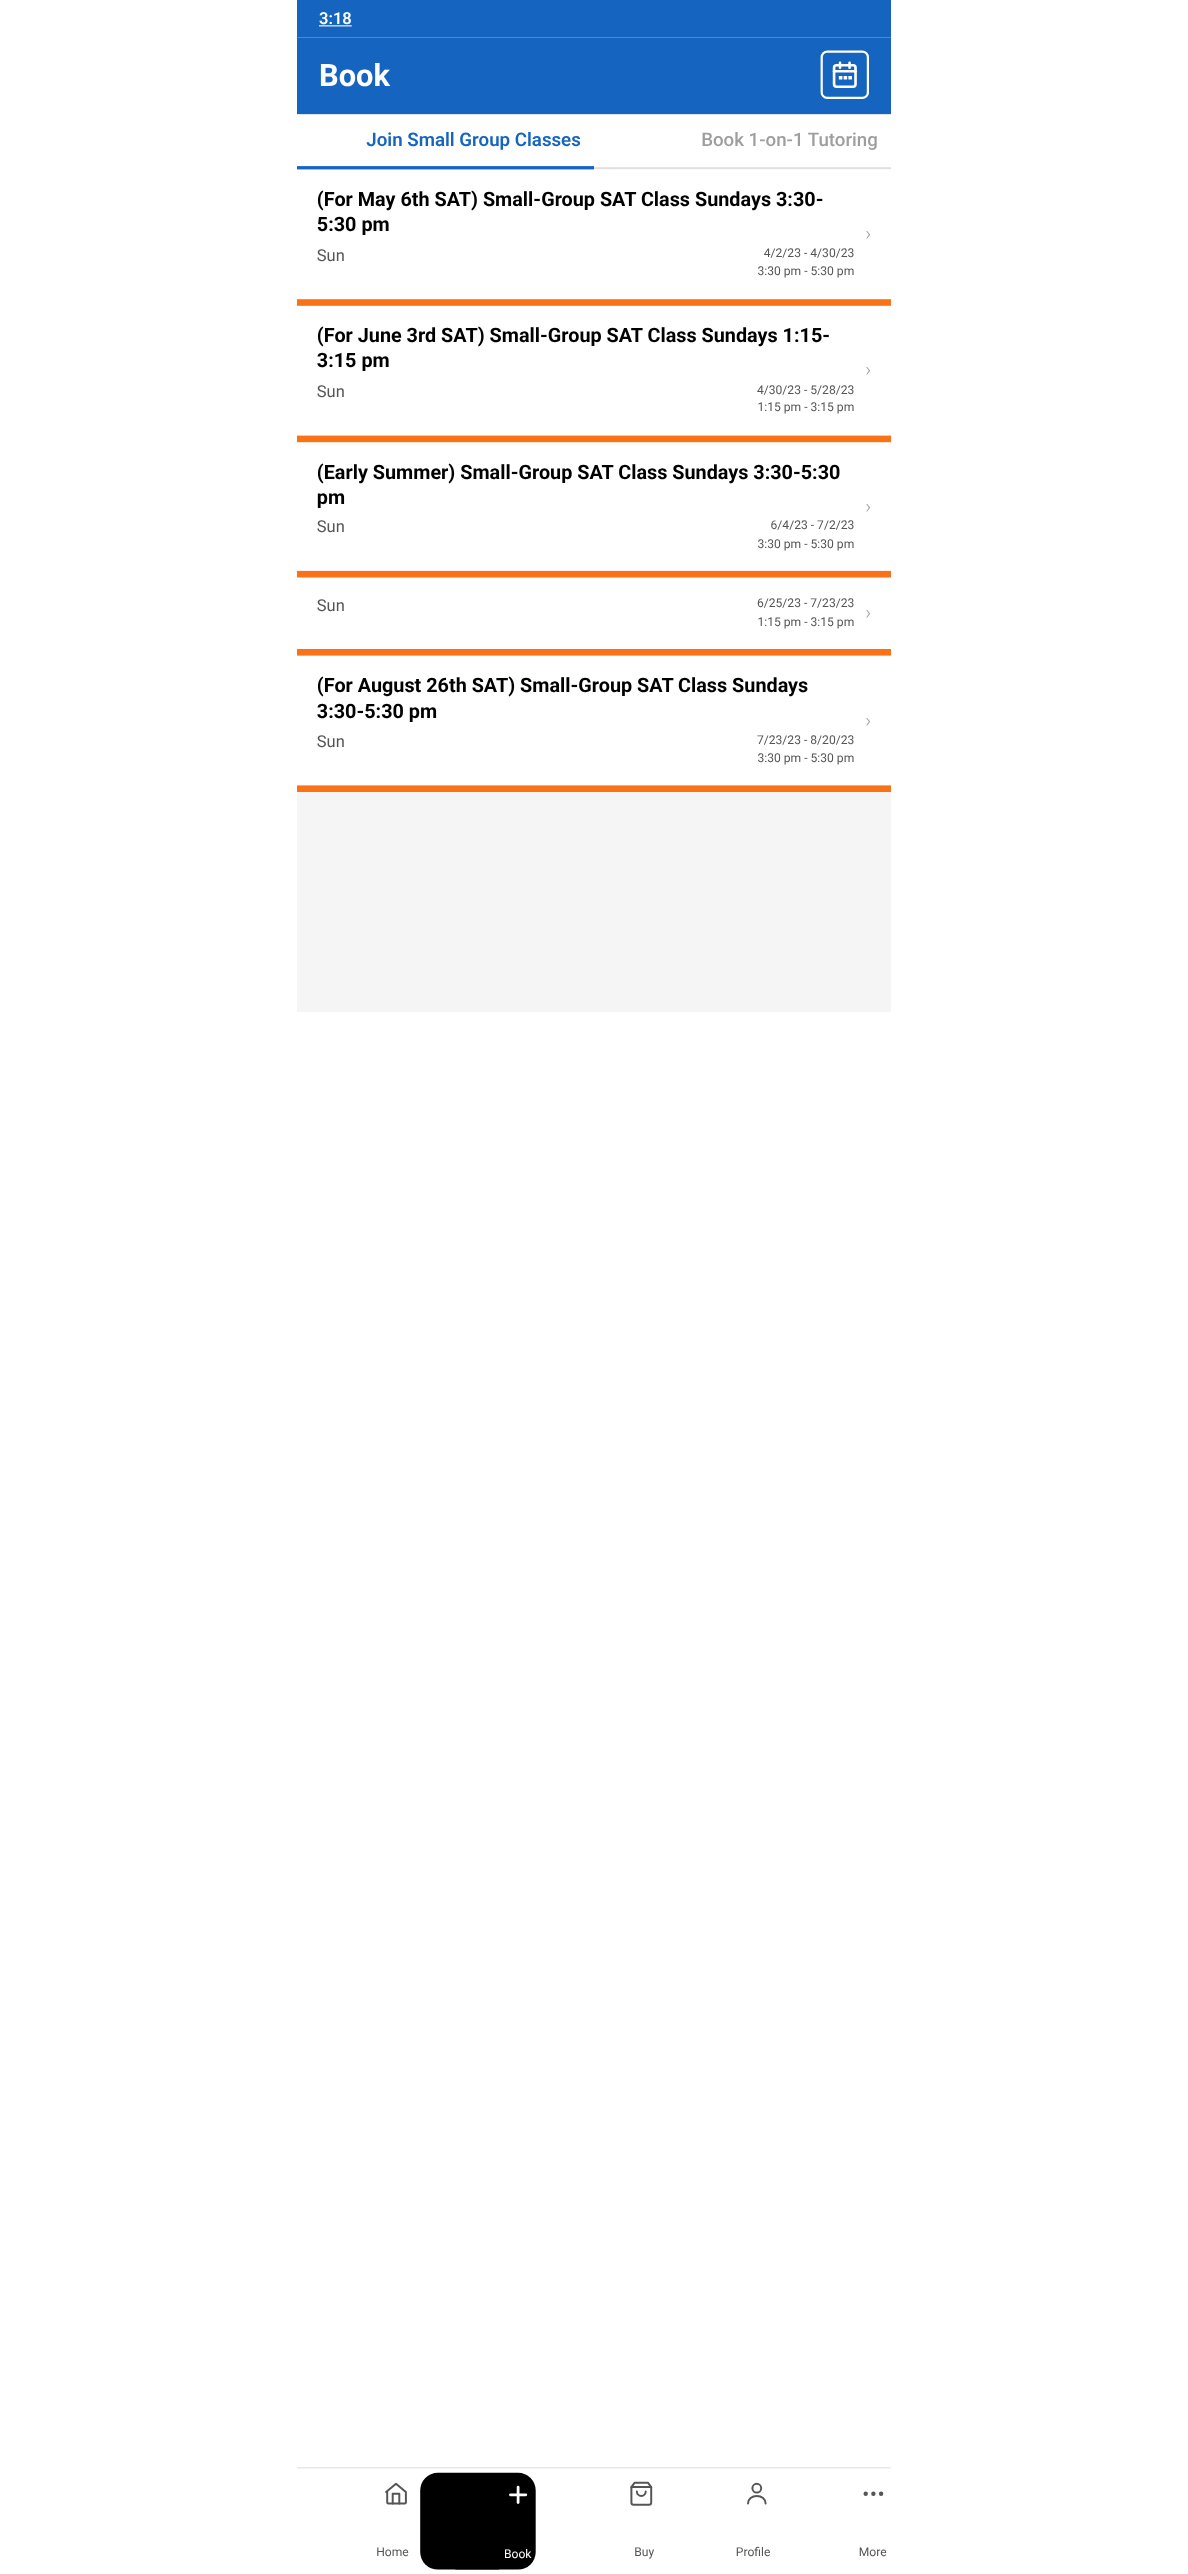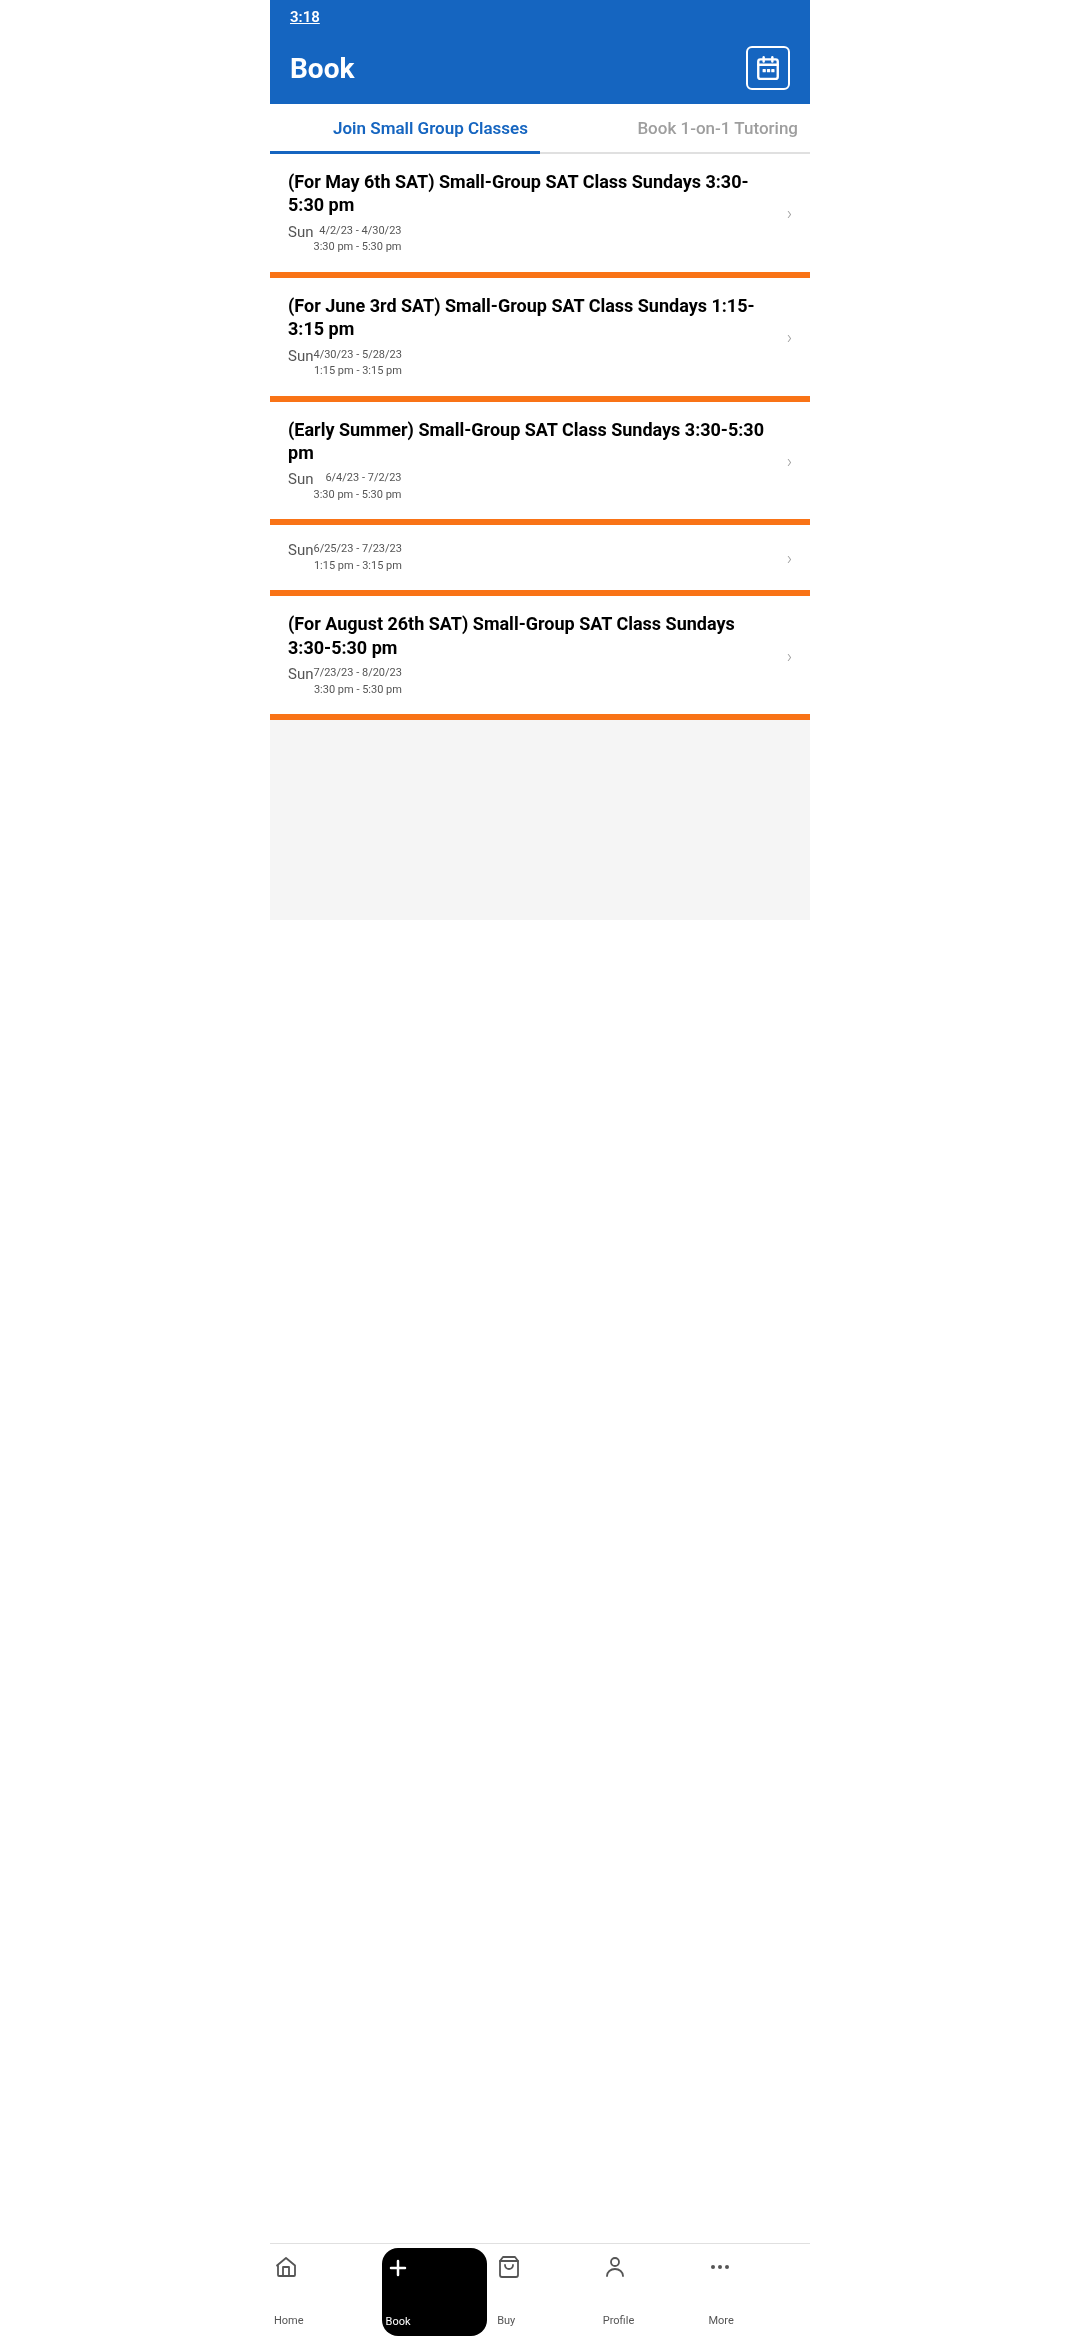--- a/index.html
+++ b/index.html
@@ -113,21 +113,21 @@
     .class-item-title {
       font-size: 18px;
       font-weight: 700;
       color: #000;
       line-height: 1.3;
       margin-bottom: 6px;
     }
 
     .class-item-meta {
       display: flex;
-      justify-content: flex-start;
+      justify-content: space-between;
       align-items: flex-start;
     }
 
     .class-item-day {
       font-size: 15px;
       color: #555;
       font-weight: 400;
     }
 
     .class-item-dates {
@@ -162,21 +162,21 @@
       background: #fff;
       border-top: 1px solid #e0e0e0;
       display: flex;
       align-items: stretch;
     }
 
     .nav-item {
       flex: 1;
       display: flex;
       flex-direction: column;
-      align-items: flex-start;
+      align-items: flex-end;
       justify-content: center;
       padding: 10px 4px 12px;
       cursor: pointer;
       position: relative;
       gap: 28px;
     }
 
     .nav-item.book-item {
       background: #000;
       border-radius: 16px;

